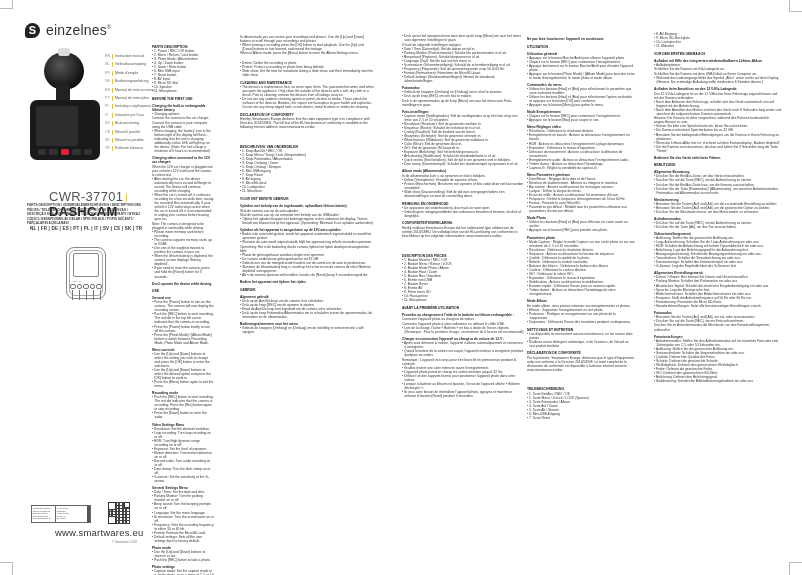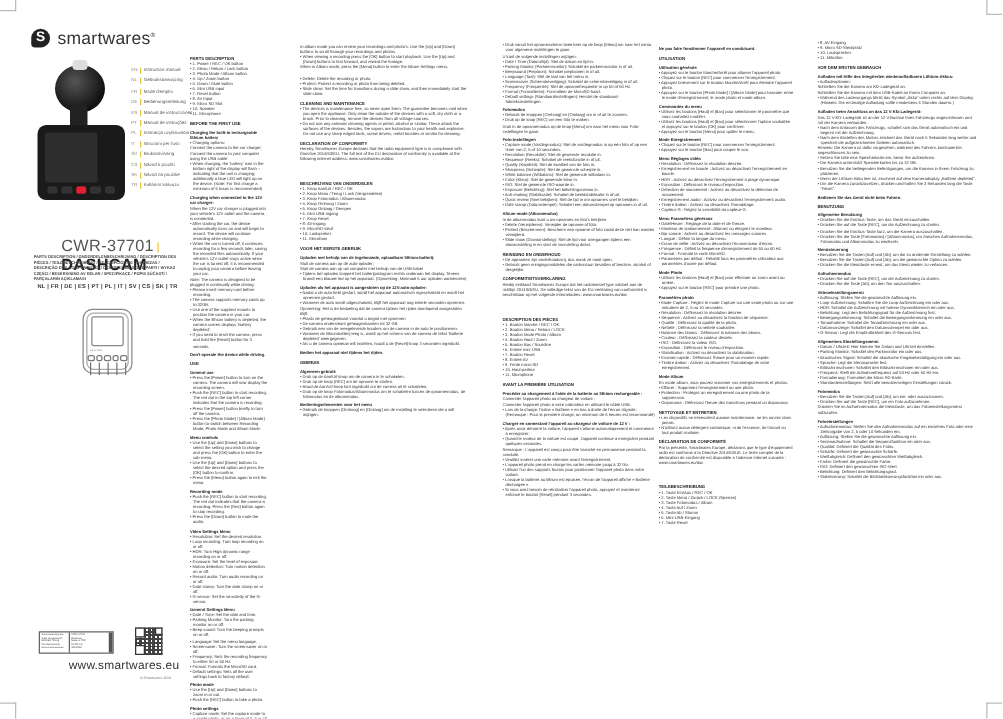--- a/index.html
+++ b/index.html
@@ -90,21 +90,21 @@
 <body>
 
 <div class="crop-mark cm-tl-box"></div>
 <div class="crop-mark cm-bl-box"></div>
 <div class="crop-mark cm-tr-box"></div>
 <div class="crop-mark cm-br-box"></div>
 
 <section class="cover">
   <div class="logo">
     <span class="logo-mark">S</span>
-    <span class="logo-text"><span>smartwares</span><sup>®</sup></span>
+    <span class="logo-text"><span>einzelnes</span><sup>®</sup></span>
   </div>
 
   <div class="device">
     <div class="suction"></div>
     <div class="suction-top"></div>
     <div class="mount"></div>
     <div class="cam-body">
       <div class="cam-screen"></div>
       <div class="cam-btns">
         <span class="cam-btn"></span>

